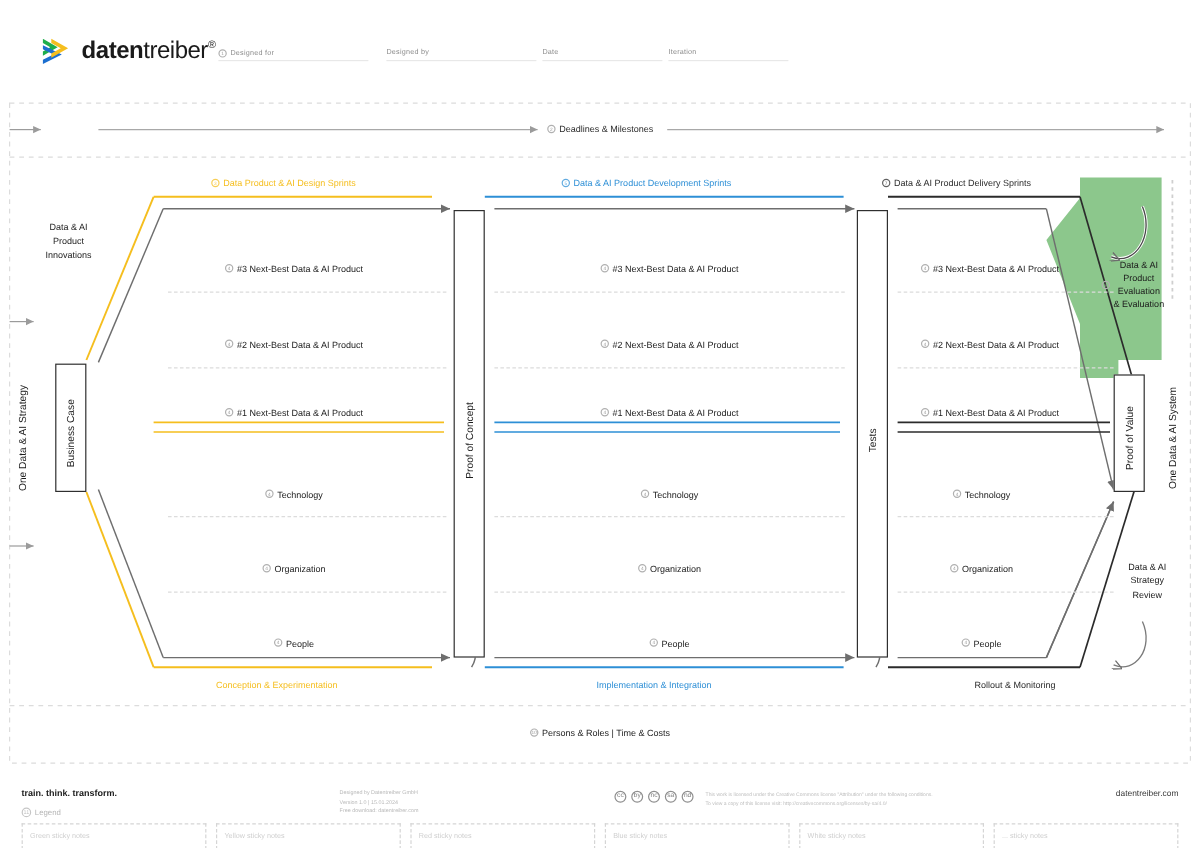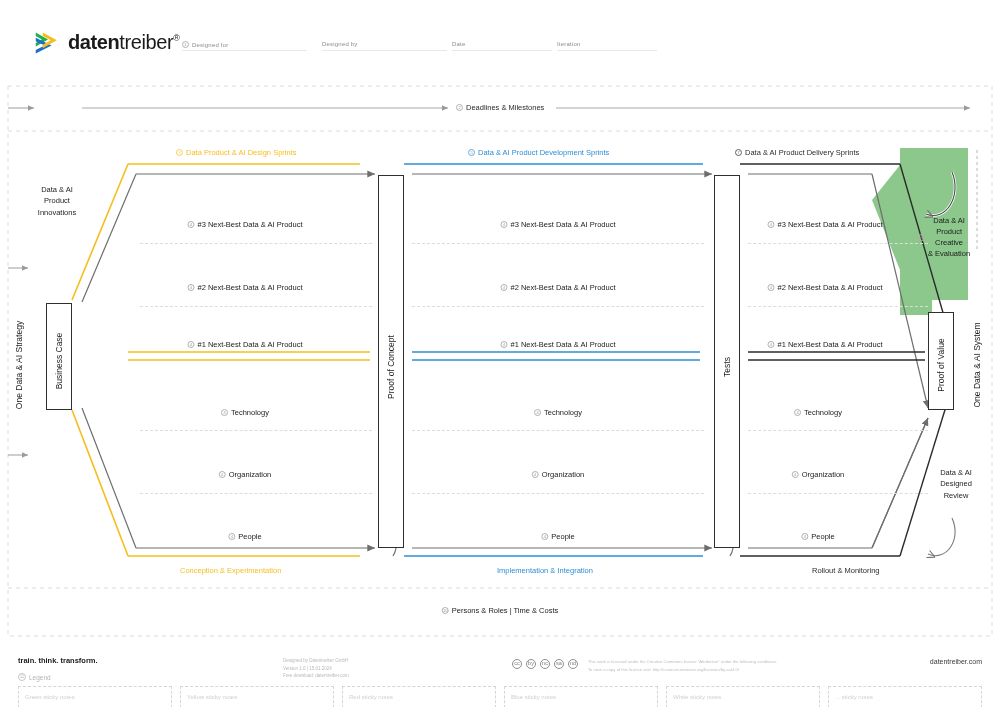--- a/index.html
+++ b/index.html
@@ -34,21 +34,21 @@
   
   .phase-title { position:absolute; font-size:7.5px; white-space:nowrap;
                  display:flex; align-items:center; gap:3px; top:148px; }
   .phase-title .num-badge { border-color:currentColor; color:currentColor; opacity:.75; }
 
   
   .phase-foot { position:absolute; font-size:7.5px; white-space:nowrap; top:566px;text-align:right; }
 
   
   .row-label { position:absolute; font-size:7.5px; color:#222; white-space:nowrap;
-               display:flex; align-items:center; gap:3px; transform:translateX(-50%); }
+               display:flex; gap:3px; transform:translateX(-50%); }
   .row-dash { position:absolute; height:0; border-top:1px dashed #dcdcdc; }
 
   
   .gate { position:absolute; border:1px solid #2f2f2f; background:#fff; }
   .gate-label { position:absolute; font-size:8.5px; color:#1c1c1c; white-space:nowrap;
                 transform-origin:center; transform:rotate(-90deg); }
 
   
   .side-cap { position:absolute; font-size:8.5px; color:#1c1c1c; white-space:nowrap;
               transform-origin:center; transform:rotate(-90deg); }
@@ -334,27 +334,27 @@
     <div>Data &amp; AI</div>
     <div>Product</div>
     <div>Innovations</div>
   </div>
 
 
   <span class="num-badge" id="op-badge" style="left:918px; top:234px;">9</span>
   <div id="op-label" style="left:928px; top:216px;">
     <div>Data &amp; AI</div>
     <div>Product</div>
-    <div>Creative</div>
+    <div>Evaluation</div>
     <div>&amp; Evaluation</div>
   </div>
 
   <div class="stack-label" style="left:928px; top:467px; width:56px;">
     <div>Data &amp; AI</div>
-    <div>Designed</div>
+    <div>Strategy</div>
     <div>Review</div>
   </div>
 
   <div id="persons-label">
     <span class="num-badge">10</span>
     <span>Persons &amp; Roles | Time &amp; Costs</span>
   </div>
 
   <div id="footer">
     <div id="tagline">train. think. transform.</div>

